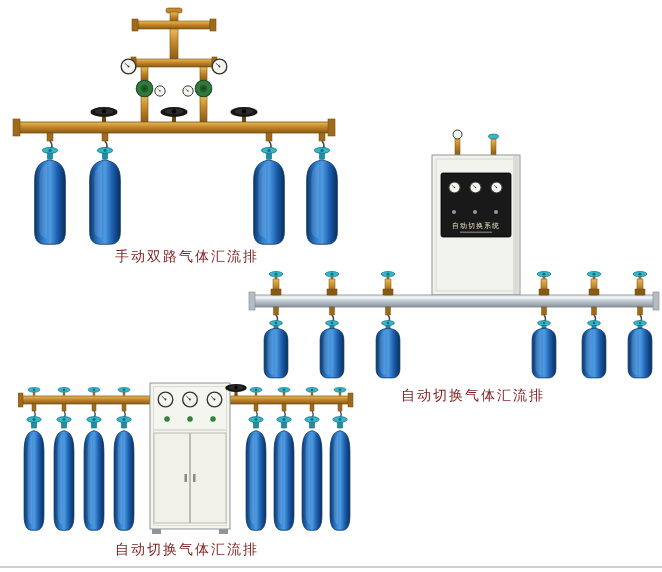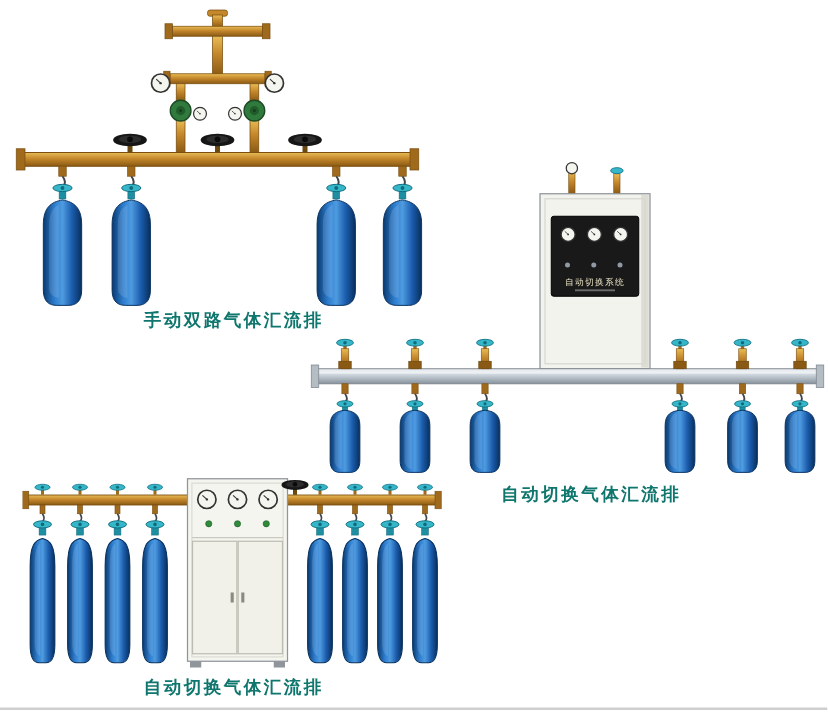--- a/index.html
+++ b/index.html
@@ -6,24 +6,24 @@
   html,body { width:662px; height:572px; }
   body {
     position:relative;
     background:#ffffff;
     overflow:hidden;
     font-family:"DejaVu Sans","Liberation Sans",sans-serif;
   }
   .illus { position:absolute; }
   .caption {
     position:absolute;
-    font-weight:bold;
+    font-weight:normal;
     font-size:14px;
     letter-spacing:2px;
-    color:#0f766e;
+    color:#7f1d1d;
     text-align:center;
     white-space:nowrap;
   }
   .bottom-rule {
     position:absolute;
     left:0; top:566px;
     width:662px; height:2px;
     background:#cfcfcf;
   }
 </style>

